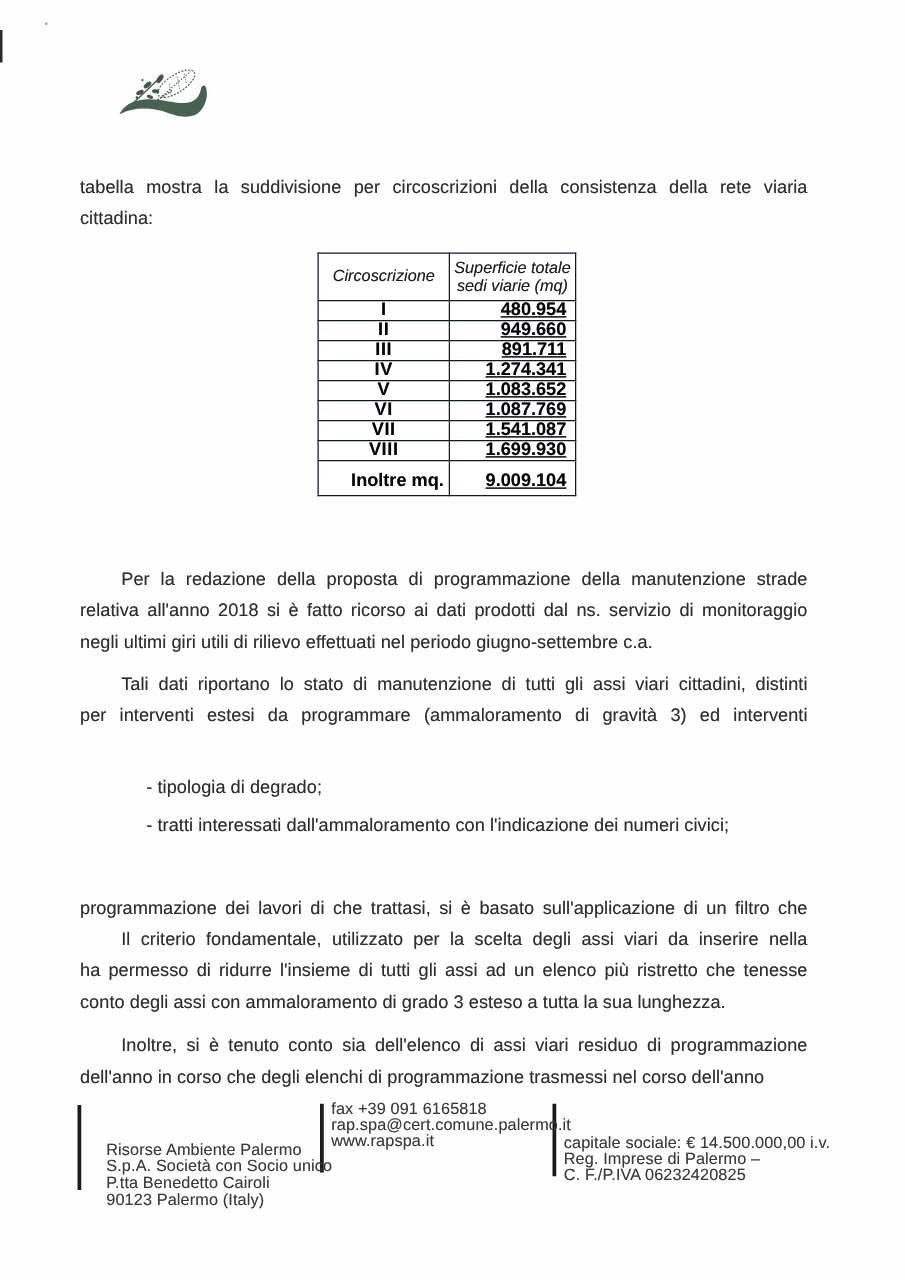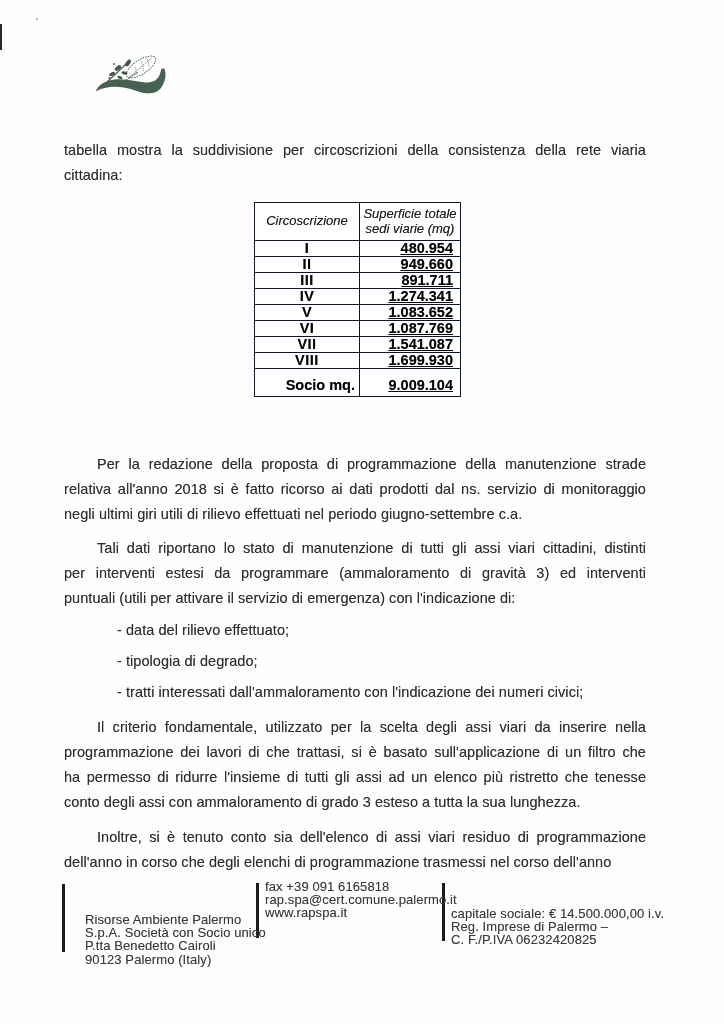--- a/index.html
+++ b/index.html
@@ -139,48 +139,46 @@
         </tr>
         <tr>
           <td class="roman">VII</td>
           <td class="val">1.541.087</td>
         </tr>
         <tr>
           <td class="roman">VIII</td>
           <td class="val">1.699.930</td>
         </tr>
         <tr class="total">
-          <td class="tlabel">Socio mq.</td>
+          <td class="tlabel">Inoltre mq.</td>
           <td class="val">9.009.104</td>
         </tr>
       </tbody>
     </table>
   </div>
 
   <div class="para" style="top:452px">
     <div class="bline j ind">Per la redazione della proposta di programmazione della manutenzione strade</div>
     <div class="bline j">relativa all'anno 2018 si è fatto ricorso ai dati prodotti dal ns. servizio di monitoraggio</div>
     <div class="bline l">negli ultimi giri utili di rilievo effettuati nel periodo giugno-settembre c.a.</div>
   </div>
 
   <div class="para" style="top:536px">
     <div class="bline j ind">Tali dati riportano lo stato di manutenzione di tutti gli assi viari cittadini, distinti</div>
     <div class="bline j">per interventi estesi da programmare (ammaloramento di gravità 3) ed interventi</div>
-    <div class="bline l">puntuali (utili per attivare il servizio di emergenza) con l'indicazione di:</div>
   </div>
 
   <div class="para" style="top:618px">
-    <div class="bullet">- data del rilievo effettuato;</div>
     <div class="bullet">- tipologia di degrado;</div>
     <div class="bullet">- tratti interessati dall'ammaloramento con l'indicazione dei numeri civici;</div>
   </div>
 
   <div class="para" style="top:715px">
+    <div class="bline j">programmazione dei lavori di che trattasi, si è basato sull'applicazione di un filtro che</div>
     <div class="bline j ind">Il criterio fondamentale, utilizzato per la scelta degli assi viari da inserire nella</div>
-    <div class="bline j">programmazione dei lavori di che trattasi, si è basato sull'applicazione di un filtro che</div>
     <div class="bline j">ha permesso di ridurre l'insieme di tutti gli assi ad un elenco più ristretto che tenesse</div>
     <div class="bline l">conto degli assi con ammaloramento di grado 3 esteso a tutta la sua lunghezza.</div>
   </div>
 
   <div class="para" style="top:825px">
     <div class="bline j ind">Inoltre, si è tenuto conto sia dell'elenco di assi viari residuo di programmazione</div>
     <div class="bline l">dell'anno in corso che degli elenchi di programmazione trasmessi nel corso dell'anno</div>
   </div>
 
   <div class="fbar fbar1"></div>

